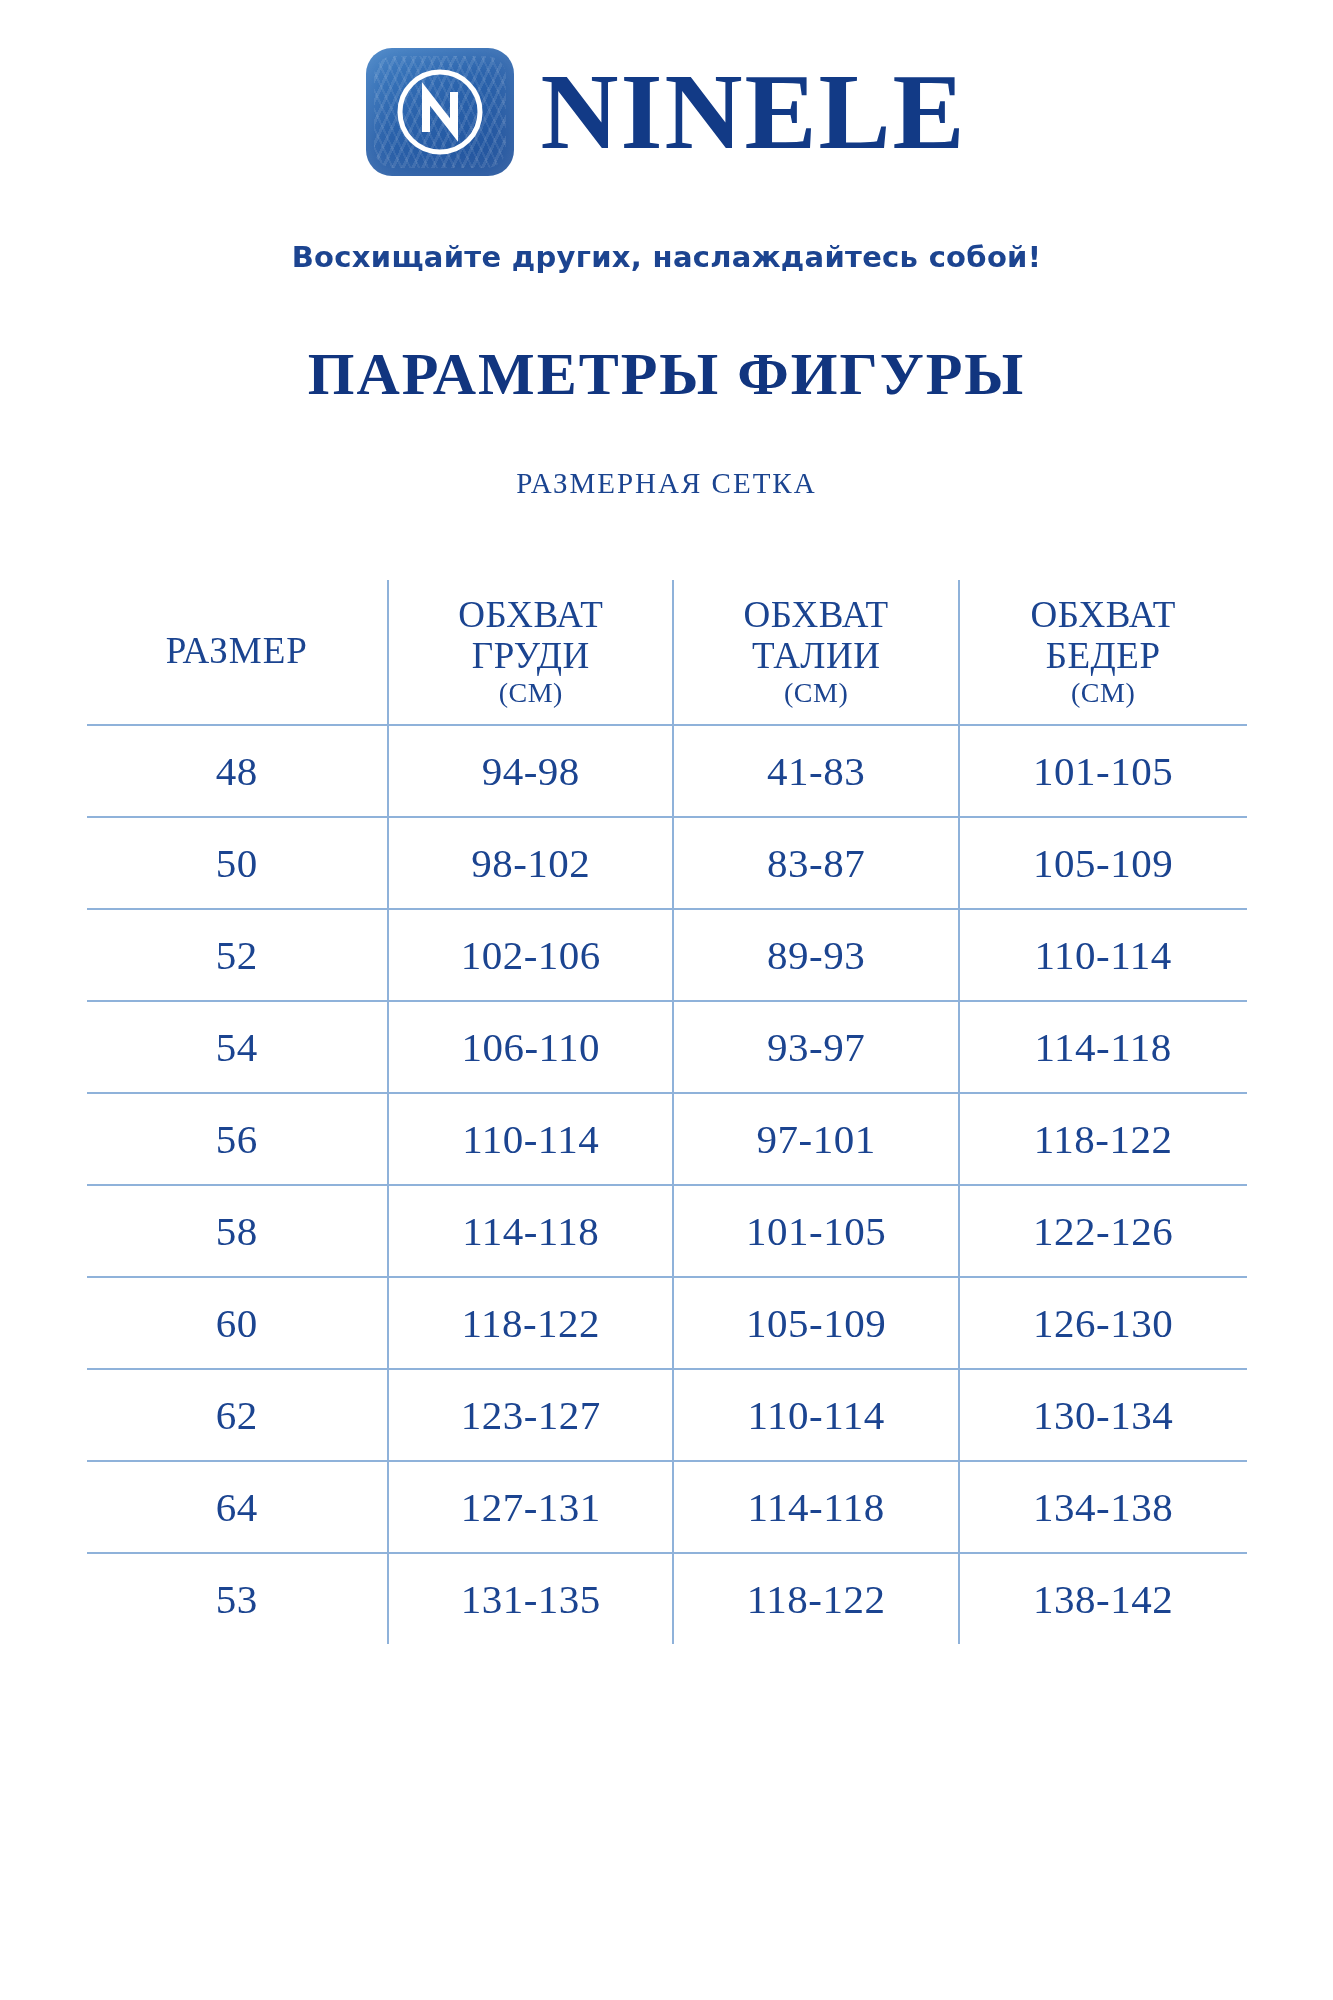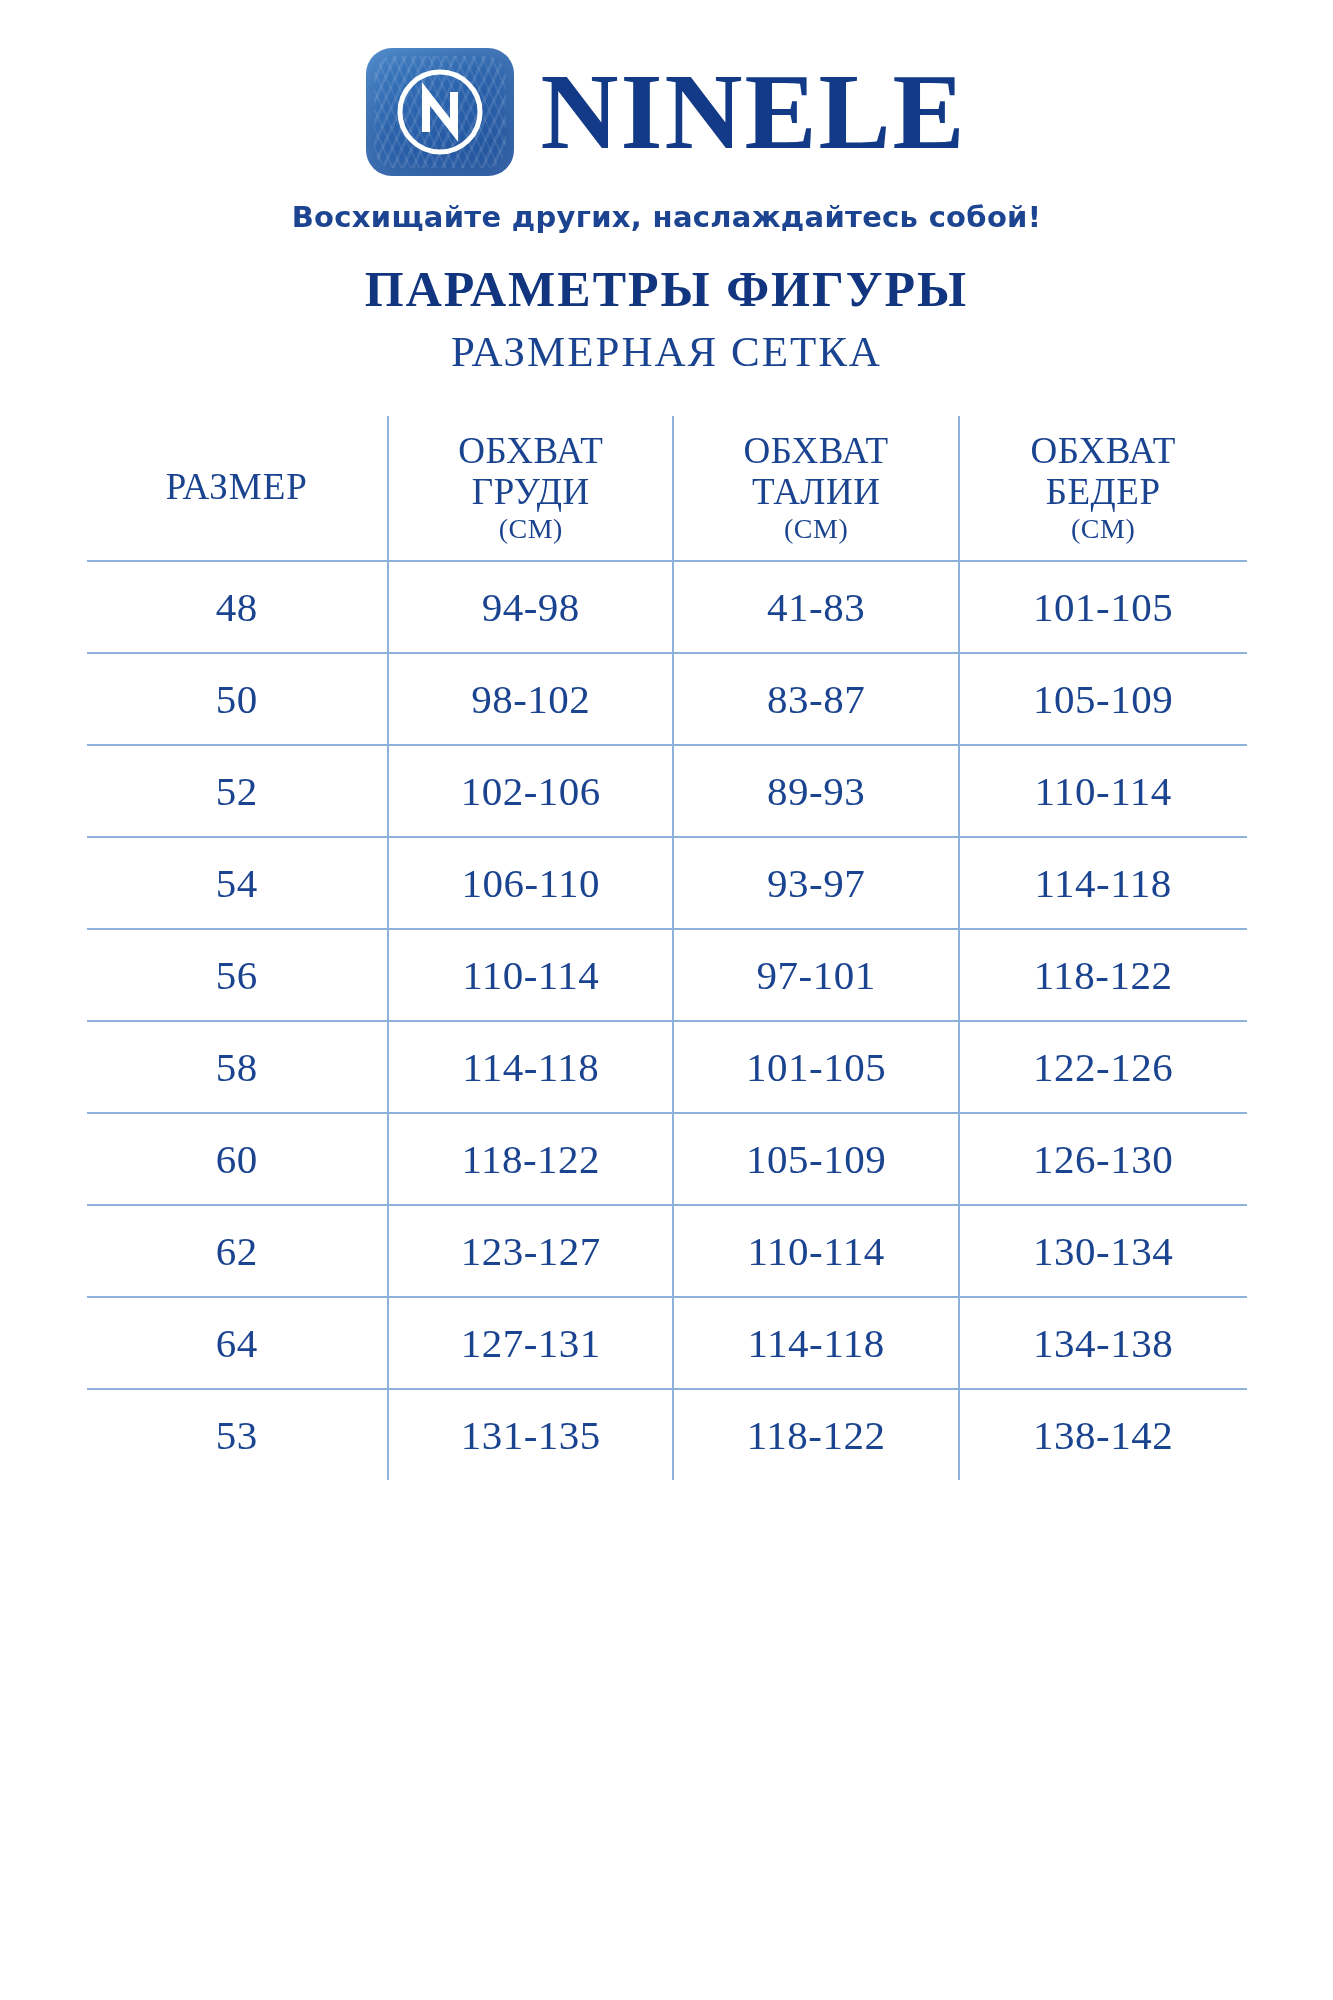--- a/index.html
+++ b/index.html
@@ -15,20 +15,21 @@
     overflow: hidden;
   }
   .page {
     width: 1333px;
     height: 2000px;
     box-sizing: border-box;
     padding: 40px 80px 0 80px;
     display: flex;
     flex-direction: column;
     align-items: center;
+    gap: 40px;
   }
 
   
   .logo-row {
     display: flex;
     align-items: center;
     justify-content: center;
     gap: 26px;
     margin-top: 8px;
   }
@@ -68,29 +69,29 @@
     font-size: 29px;
     font-weight: bold;
     color: #1c4490;
     letter-spacing: 0.3px;
     white-space: nowrap;
   }
 
   
   .title-main {
     margin-top: 26px;
-    font-size: 50px;
+    font-size: 60px;
     font-weight: bold;
     letter-spacing: 2px;
     color: #11357f;
     white-space: nowrap;
   }
   .title-sub {
-    margin-top: 9px;
-    font-size: 43px;
+    margin-top: 18px;
+    font-size: 29px;
     letter-spacing: 2px;
     color: #1b4490;
     white-space: nowrap;
   }
 
   
   .size-table {
     margin-top: 40px;
     width: 1160px;
     border-collapse: collapse;

